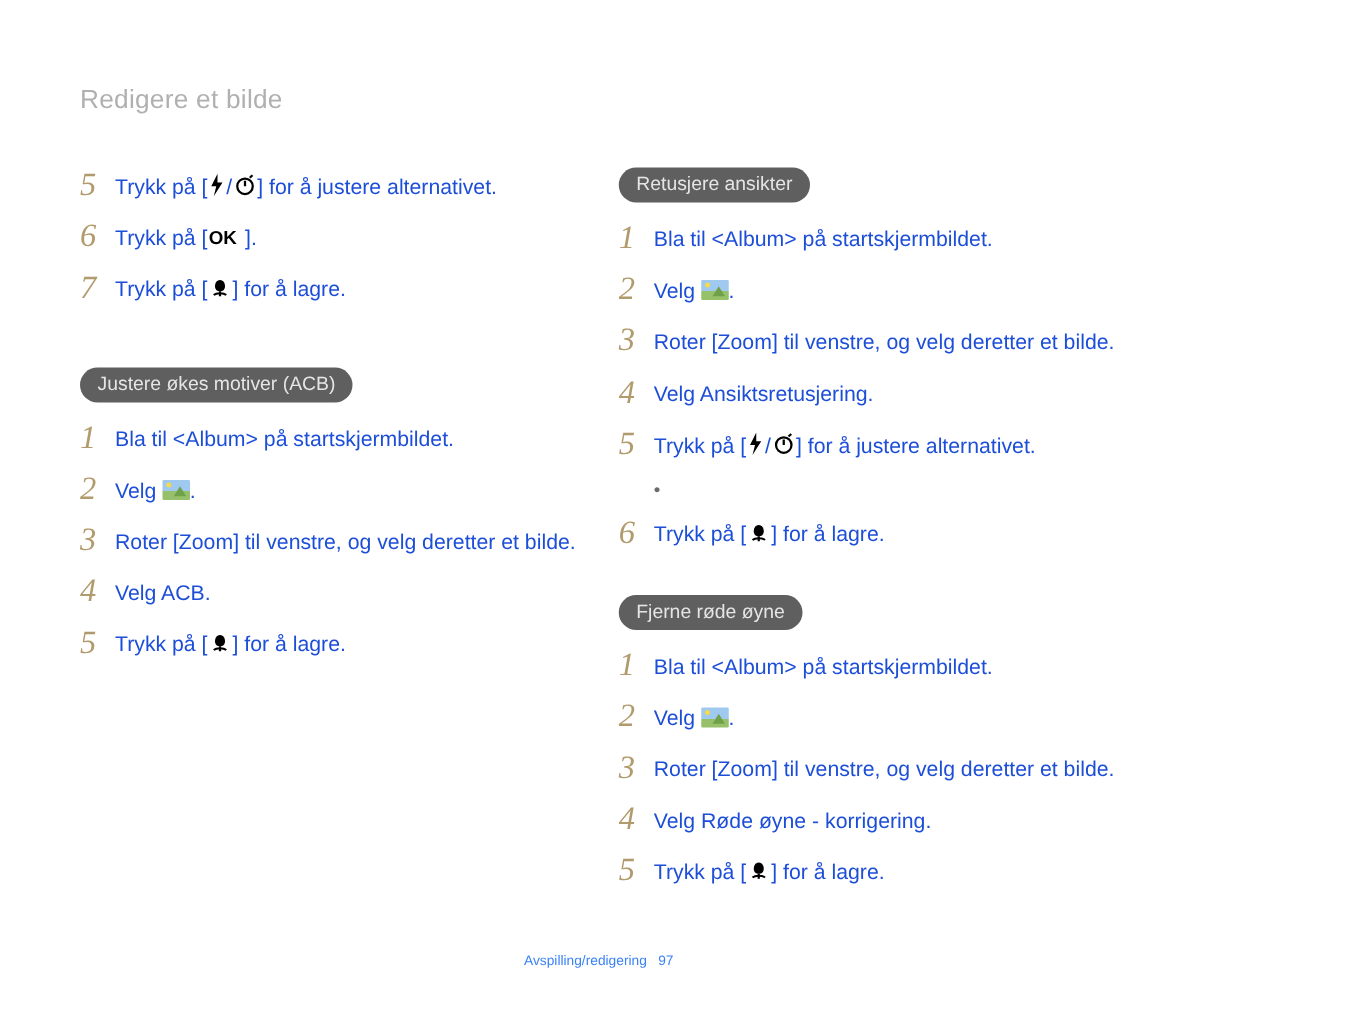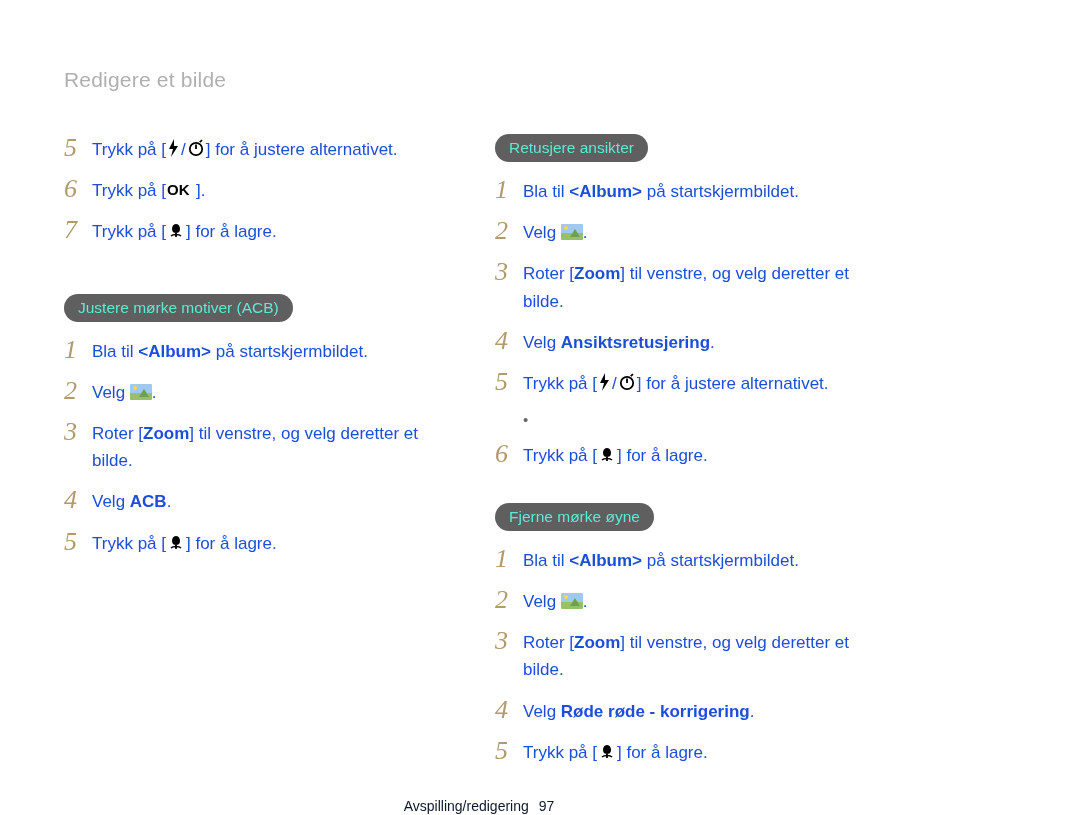--- a/index.html
+++ b/index.html
@@ -50,25 +50,25 @@
     flex-shrink: 0;
     line-height: 1.1;
     font-weight: 400;
   }
   .step-body {
     flex: 1;
     font-size: 17px;
     color: #1d4ed8;
     padding-top: 2px;
   }
-  .step-body .bold { font-weight: 700; }
+  .step-body .bold { font-weight: 400; }
   .pill {
     display: inline-block;
     background: #5f5f5f;
-    color: #5eead4;
+    color: #e5e5e5;
     font-size: 15.5px;
     padding: 5px 14px 5px 14px;
     border-radius: 14px;
     margin: 22px 0 14px 0;
     font-weight: 400;
   }
   .first-pill { margin-top: 36px; }
   .right-first-pill { margin-top: 0; margin-bottom: 14px; }
   .icon-box {
     display: inline-block;
@@ -108,22 +108,22 @@
     font-size: 15px;
     color: #6a6a6a;
     margin: 4px 0 8px 28px;
     line-height: 1.5;
   }
   .bullet-note .dot {
     width: 14px; flex-shrink: 0;
   }
   .footer-area {
     text-align: center;
-    font-size: 14px;
-    color: #0f172a;
+    font-size: 11px;
+    color: #3b82f6;
     padding-top: 20px;
   }
   .footer-num { font-weight: 400; margin-left: 6px; }
 </style>
 </head>
 <body>
 
 <div class="page">
   <div class="header-title">Redigere et bilde</div>
 
@@ -150,21 +150,21 @@
           <div class="step">
             <div class="step-num">7</div>
             <div class="step-body">Trykk på [<span class="icon-box"><svg width="18" height="18" viewBox="0 0 18 18">
                   <path d="M9 3 C6 3 5 6 5 8 C5 11 7 12 9 12 C11 12 13 11 13 8 C13 6 12 3 9 3 Z" fill="#000"></path>
                   <path d="M9 12 L9 16" stroke="#000" stroke-width="1.8"></path>
                   <path d="M4 15 C6 13 12 13 14 15" fill="none" stroke="#000" stroke-width="1.6"></path>
                 </svg></span>] for å lagre.</div>
           </div>
         </div>
 
-      <div class="pill first-pill">Justere mørke motiver (ACB)</div>
+      <div class="pill first-pill">Justere økes motiver (ACB)</div>
       <div id="left-sec1">
           <div class="step">
             <div class="step-num">1</div>
             <div class="step-body">Bla til <span class="bold">&lt;Album&gt;</span> på startskjermbildet.</div>
           </div>
           <div class="step">
             <div class="step-num">2</div>
             <div class="step-body">Velg <span class="landscape-icon"></span>.</div>
           </div>
           <div class="step">
@@ -223,37 +223,37 @@
           <div class="step">
             <div class="step-num">6</div>
             <div class="step-body">Trykk på [<span class="icon-box"><svg width="18" height="18" viewBox="0 0 18 18">
                   <path d="M9 3 C6 3 5 6 5 8 C5 11 7 12 9 12 C11 12 13 11 13 8 C13 6 12 3 9 3 Z" fill="#000"></path>
                   <path d="M9 12 L9 16" stroke="#000" stroke-width="1.8"></path>
                   <path d="M4 15 C6 13 12 13 14 15" fill="none" stroke="#000" stroke-width="1.6"></path>
                 </svg></span>] for å lagre.</div>
           </div>
         </div>
 
-      <div class="pill">Fjerne mørke øyne</div>
+      <div class="pill">Fjerne røde øyne</div>
       <div id="right-sec2">
           <div class="step">
             <div class="step-num">1</div>
             <div class="step-body">Bla til <span class="bold">&lt;Album&gt;</span> på startskjermbildet.</div>
           </div>
           <div class="step">
             <div class="step-num">2</div>
             <div class="step-body">Velg <span class="landscape-icon"></span>.</div>
           </div>
           <div class="step">
             <div class="step-num">3</div>
             <div class="step-body">Roter [<span class="bold">Zoom</span>] til venstre, og velg deretter et bilde.</div>
           </div>
           <div class="step">
             <div class="step-num">4</div>
-            <div class="step-body">Velg <span class="bold">Røde røde - korrigering</span>.</div>
+            <div class="step-body">Velg <span class="bold">Røde øyne - korrigering</span>.</div>
           </div>
           <div class="step">
             <div class="step-num">5</div>
             <div class="step-body">Trykk på [<span class="icon-box"><svg width="18" height="18" viewBox="0 0 18 18">
                   <path d="M9 3 C6 3 5 6 5 8 C5 11 7 12 9 12 C11 12 13 11 13 8 C13 6 12 3 9 3 Z" fill="#000"></path>
                   <path d="M9 12 L9 16" stroke="#000" stroke-width="1.8"></path>
                   <path d="M4 15 C6 13 12 13 14 15" fill="none" stroke="#000" stroke-width="1.6"></path>
                 </svg></span>] for å lagre.</div>
           </div>
         </div>

